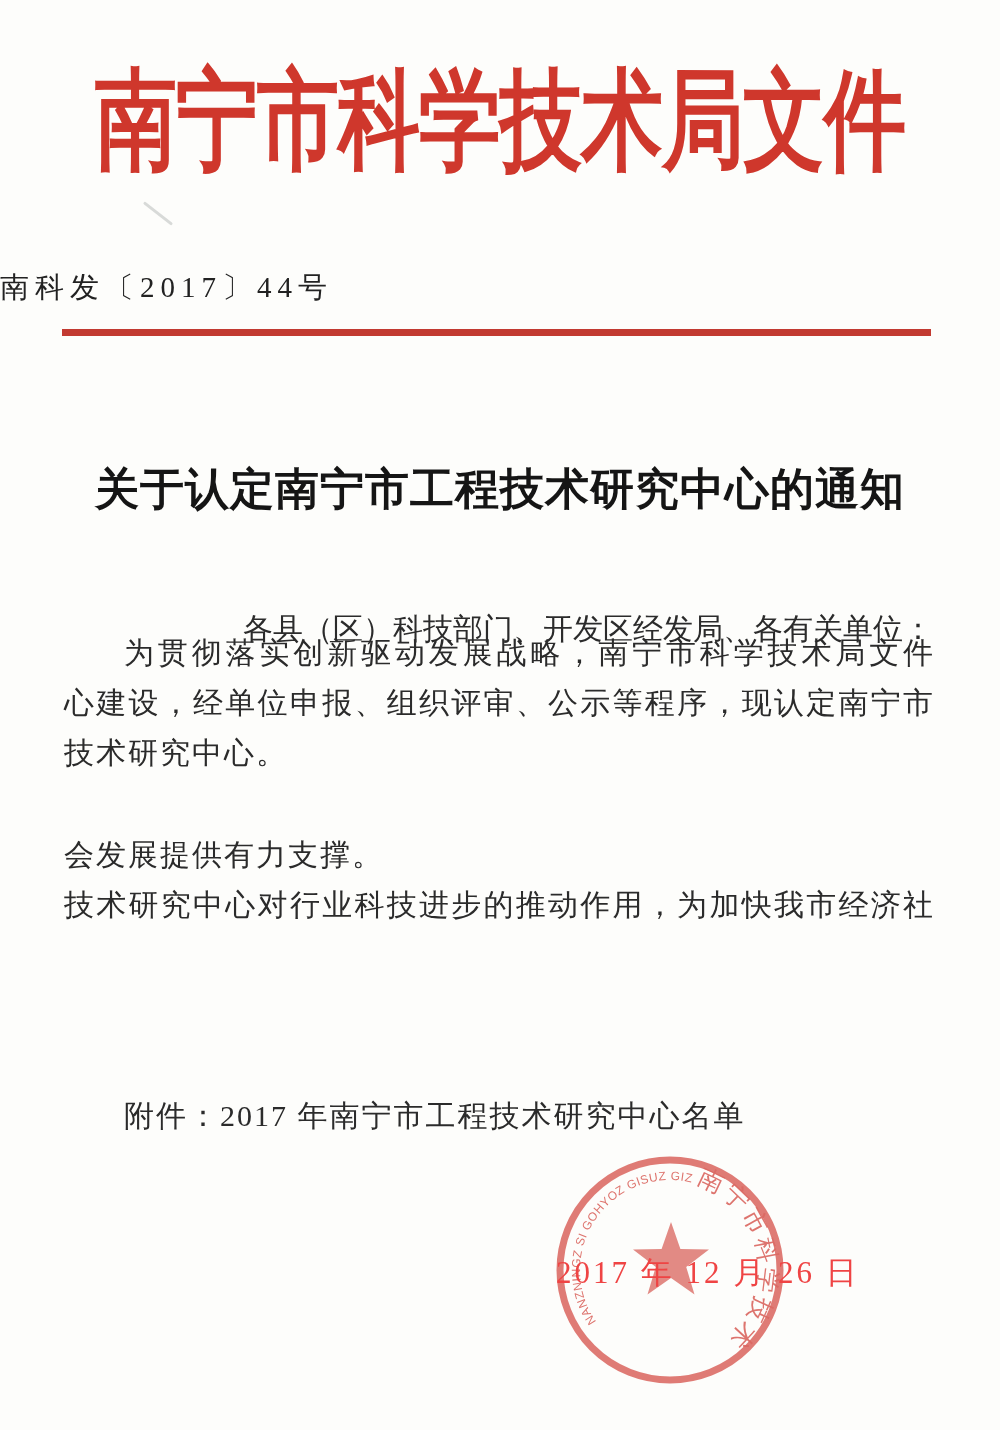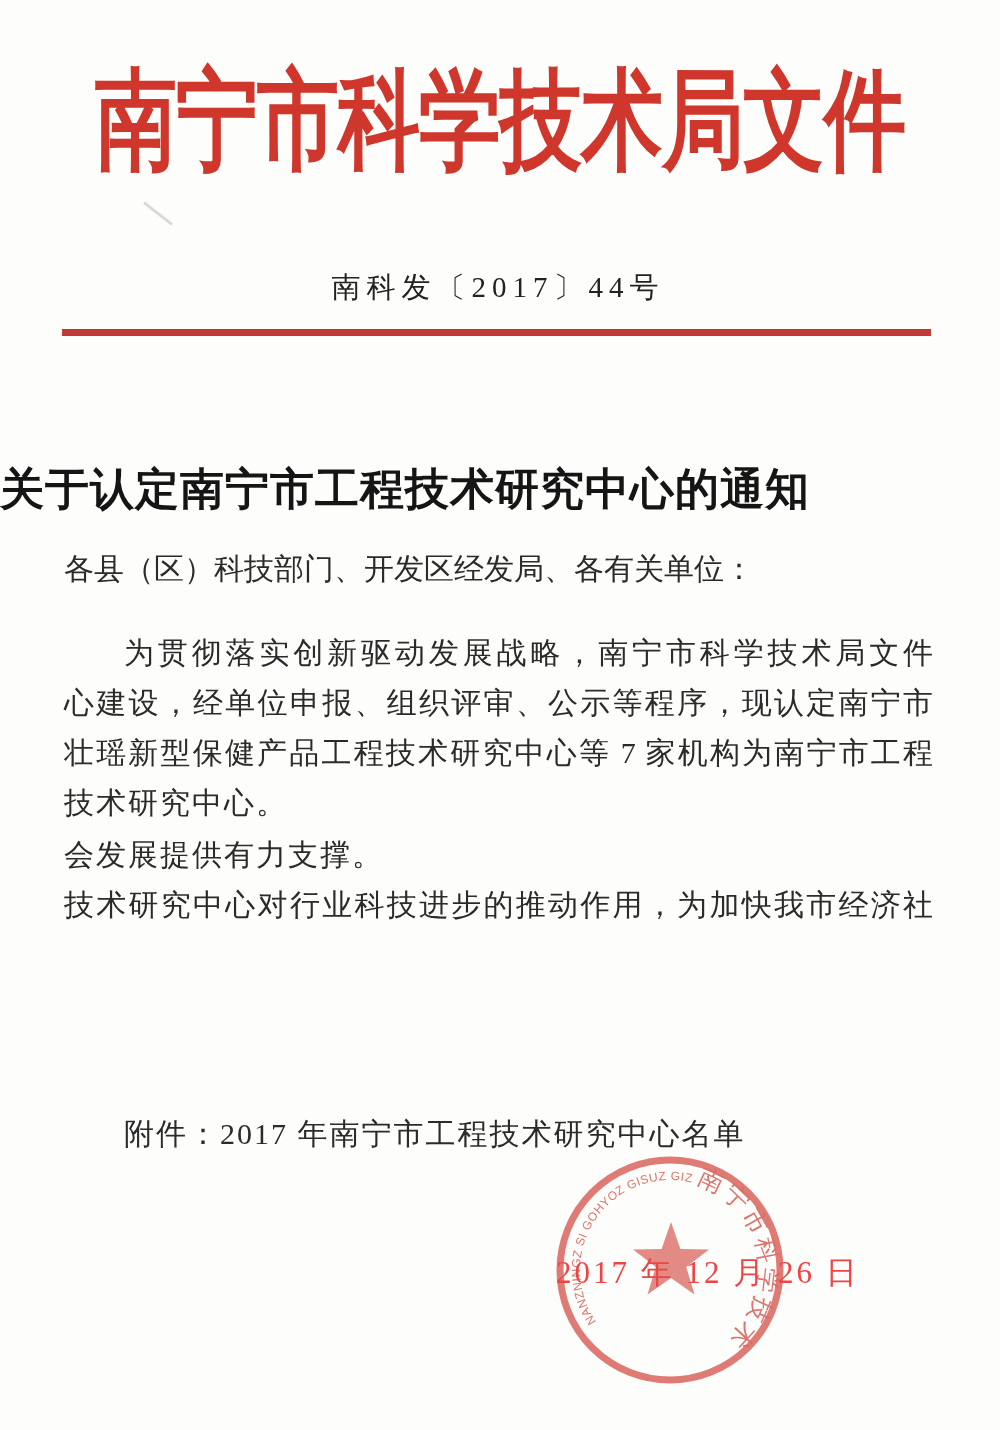--- a/index.html
+++ b/index.html
@@ -18,46 +18,47 @@
     font-size:82px;font-weight:bold;
     letter-spacing:-1px;
     color:var(--header-red,#cf372c);
     transform:scaleY(1.34);
     transform-origin:center top;
     white-space:nowrap;
   }
   
   .doc-number{
     top:268px;left:0;width:996px;
-    text-align:center;
+    text-align:left;
     font-size:29px;letter-spacing:6px;
     color:#222;
     white-space:nowrap;
   }
   
   .divider{
     top:329px;left:62px;width:869px;height:7px;
     background:var(--divider-red,#c23a31);
   }
   
   .notice-title{
     top:460px;left:0;width:1000px;
+    text-align:center;
     font-size:44px;font-weight:900;
     letter-spacing:1px;color:#151515;
     white-space:nowrap;
   }
   
   .body-block{left:64px;width:869px;font-size:30px;line-height:50px;color:var(--body-ink,#2b2b2b);}
   .line{height:50px;white-space:nowrap;letter-spacing:2px;}
   .line.j{white-space:normal;text-align:justify;text-align-last:justify;letter-spacing:0;}
   .line.indent{padding-left:60px;width:809px;}
-  #greeting{top:544px;}
+  #greeting{top:604px;text-align:right;}
   #para1{top:628px;}
   #para2{top:830px;}
-  #attachment{top:1091px;padding-left:60px;letter-spacing:2px;white-space:nowrap;margin-top:18px;}
+  #attachment{top:1091px;padding-left:60px;letter-spacing:2px;white-space:nowrap;}
   
   .date-line{
     top:1252px;left:556px;
     font-size:31px;letter-spacing:3px;
     color:#ef4444;z-index:5;white-space:nowrap;
   }
   
   .seal{top:1155px;left:550px;width:240px;height:240px;z-index:2;mix-blend-mode:multiply;}
   
   .smudge{
@@ -75,21 +76,20 @@
 
 <div class="abs divider"></div>
 
 <div class="abs notice-title">关于认定南宁市工程技术研究中心的通知</div>
 
 <div class="abs body-block" id="greeting">各县（区）科技部门、开发区经发局、各有关单位：</div>
 
 <div class="abs body-block" id="para1">
   <div class="line j indent">为贯彻落实创新驱动发展战略，南宁市科学技术局文件</div>
   <div class="line j">心建设，经单位申报、组织评审、公示等程序，现认定南宁市</div>
-  <div class="line j">壮瑶新型保健产品工程技术研究中心等 7 家机构为南宁市工程</div>
   <div class="line">技术研究中心。</div>
 </div>
 
 <div class="abs body-block" id="para2">
   <div class="line">会发展提供有力支撑。</div>
   <div class="line j">技术研究中心对行业科技进步的推动作用，为加快我市经济社</div>
 </div>
 
 <div class="abs body-block" id="attachment">附件：2017 年南宁市工程技术研究中心名单</div>
 

